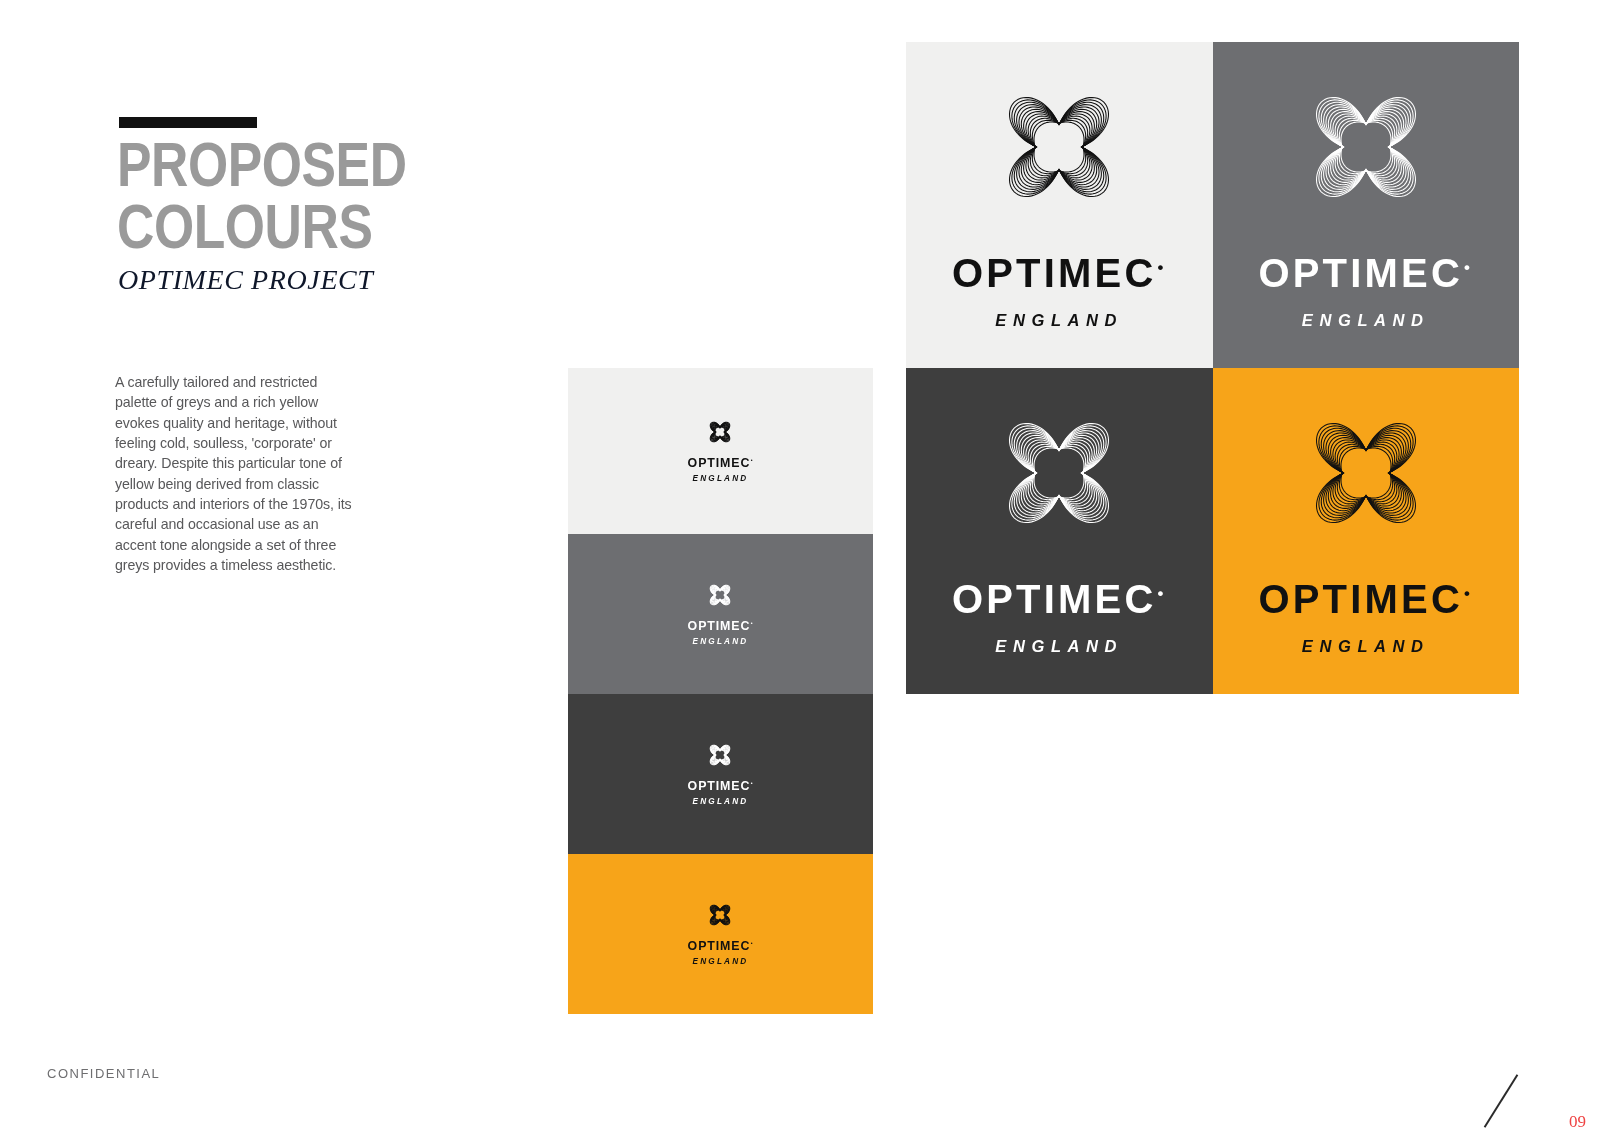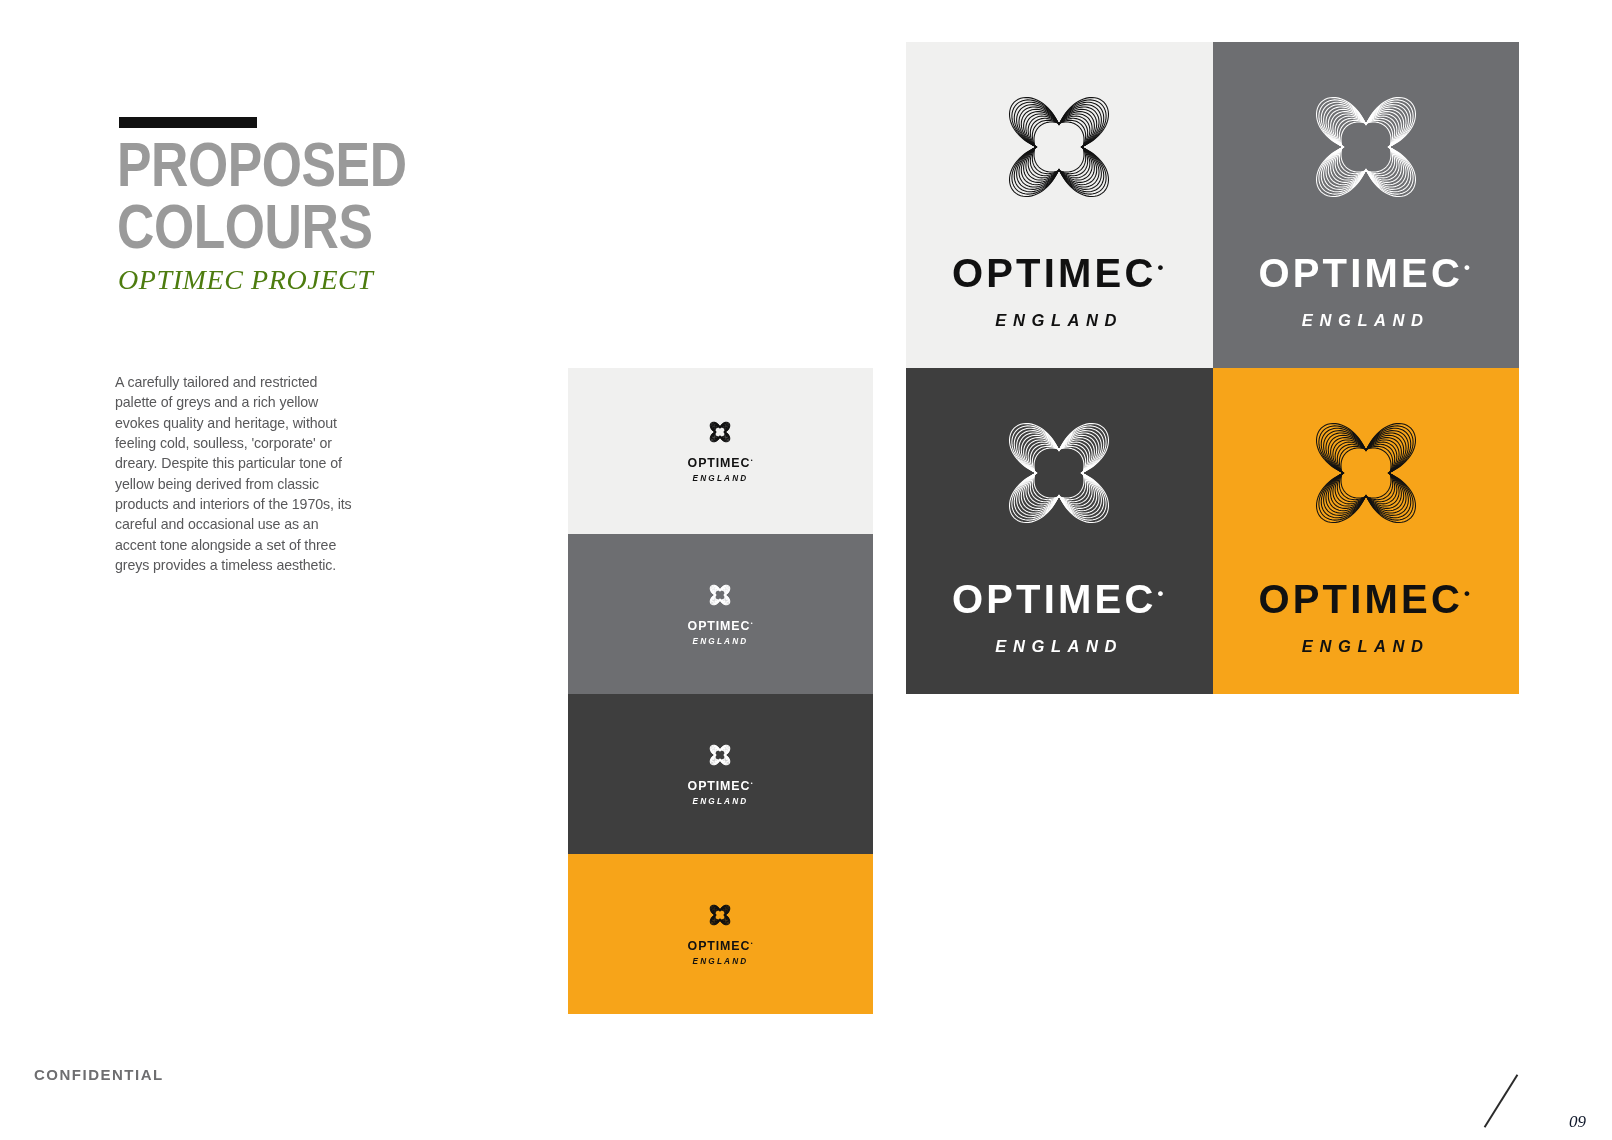--- a/index.html
+++ b/index.html
@@ -41,21 +41,21 @@
   }
   .title .line { display: block; white-space: nowrap; }
   .subtitle {
     position: absolute;
     left: 118px;
     top: 264px;
     font-family: "Liberation Serif", serif;
     font-style: italic;
     font-size: 28px;
     letter-spacing: 0.6px;
-    color: #4d7c0f;
+    color: #0f172a;
     white-space: nowrap;
   }
   .bodycopy {
     position: absolute;
     left: 115px;
     top: 358px;
     width: 246px;
     color: #58585a;
     font-size: 14.2px;
     line-height: 20.3px;
@@ -149,26 +149,25 @@
   .lockup.small .tagline {
     font-size: 8.2px;
     letter-spacing: 2.2px;
     margin-top: 5px;
     font-weight: 600;
   }
 
   
   .confidential {
     position: absolute;
-    left: 34px;
+    left: 47px;
     top: 1066px;
-    font-size: 15px;
+    font-size: 13px;
     letter-spacing: 1.5px;
     color: #6e6e70;
-    font-weight: bold;
   }
   .pagenum {
     position: absolute;
     right: 24px;
     bottom: 6px;
     width: 110px;
     height: 74px;
   }
   .pagenum .slash {
     position: absolute;
@@ -178,23 +177,22 @@
     height: 62px;
     background: #2b2b2b;
     transform: rotate(32deg);
     transform-origin: center;
   }
   .pagenum .num {
     position: absolute;
     right: 2px;
     bottom: 2px;
     font-family: "Liberation Serif", serif;
-    font-style: italic;
     font-size: 17px;
-    color: #0f172a;
+    color: #ef4444;
   }
 </style>
 </head>
 <body>
 
 <div class="rule"></div>
 
 <div class="title">
   <span class="line">PROPOSED</span>
   <span class="line">COLOURS</span>

